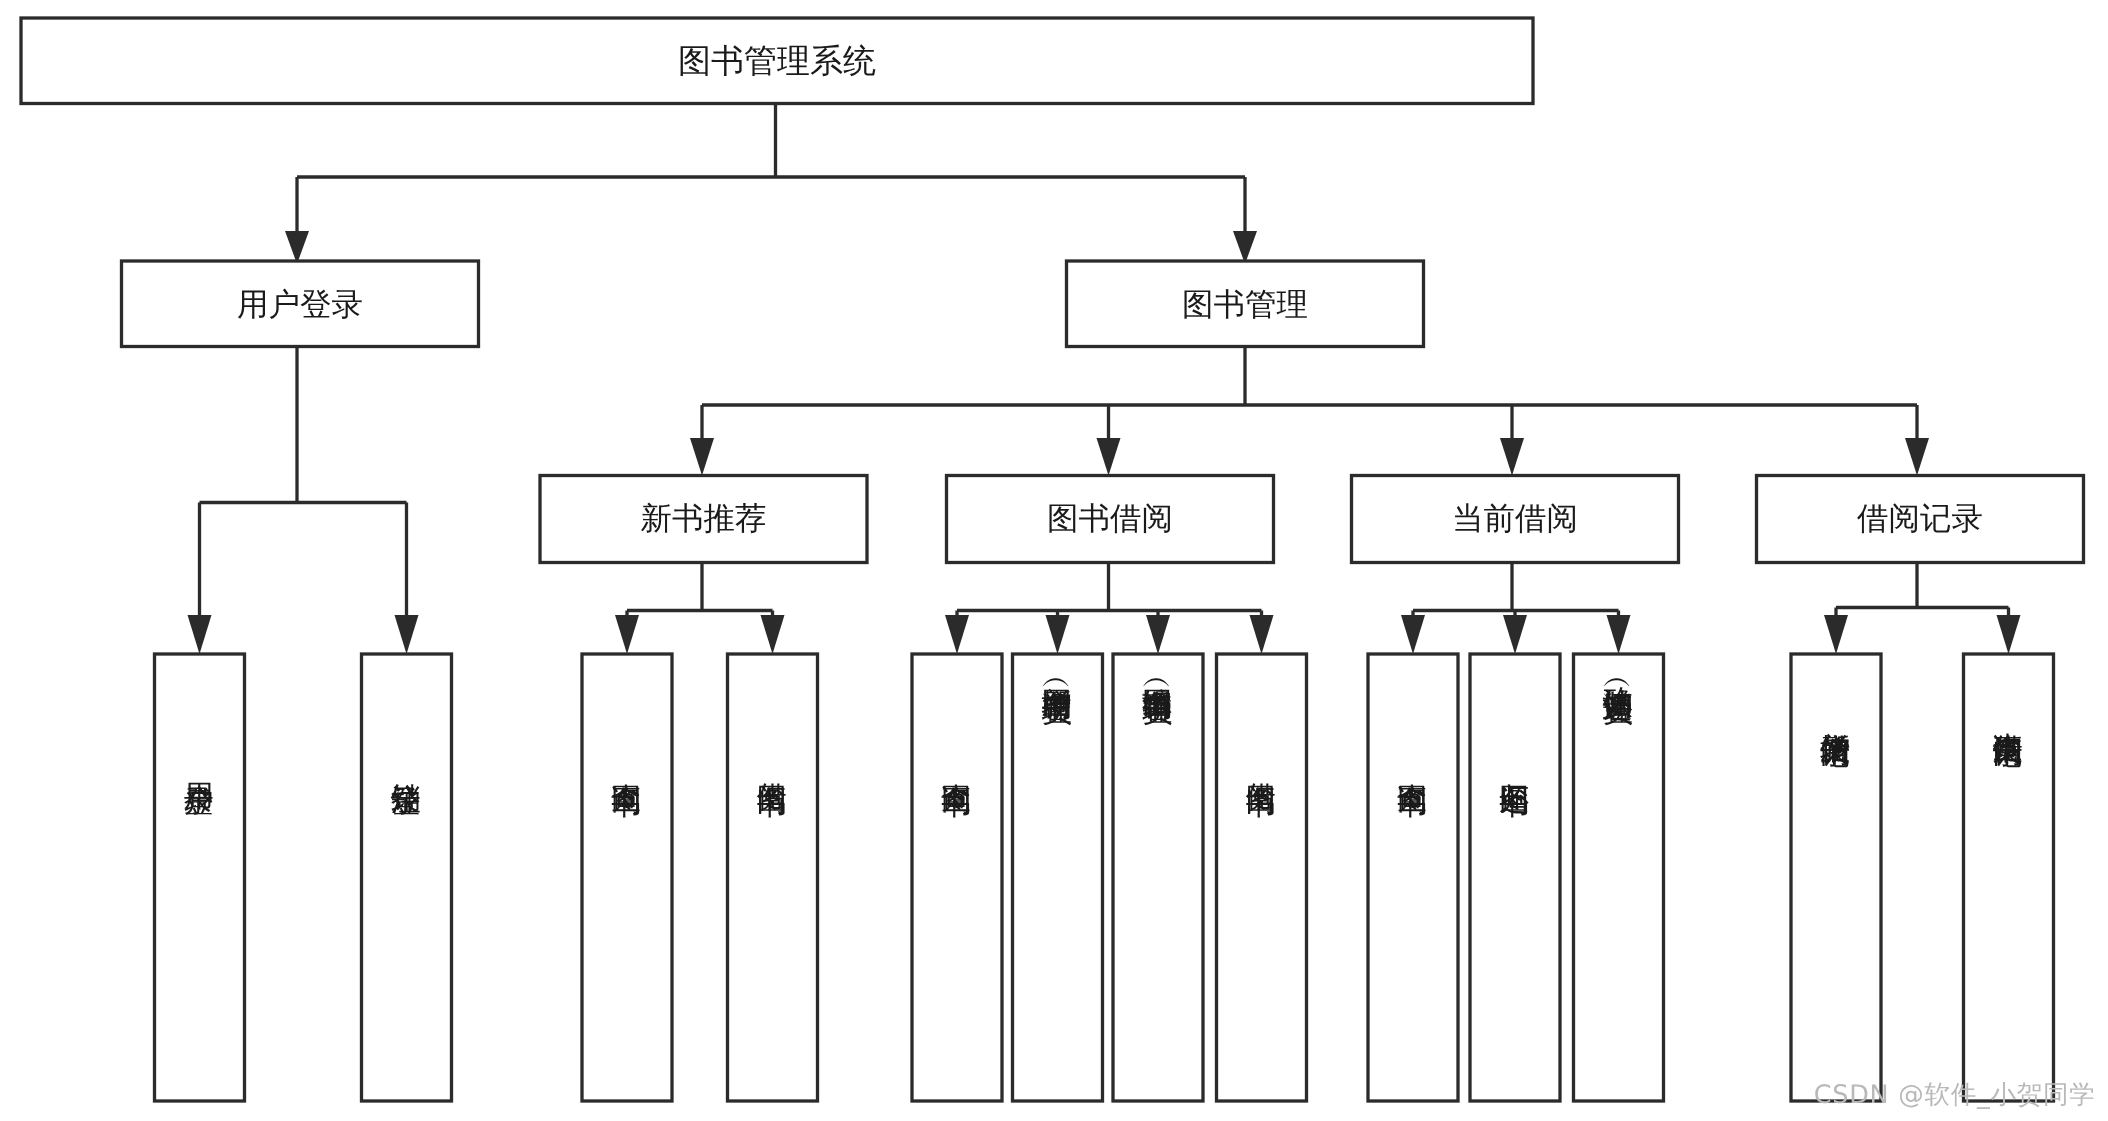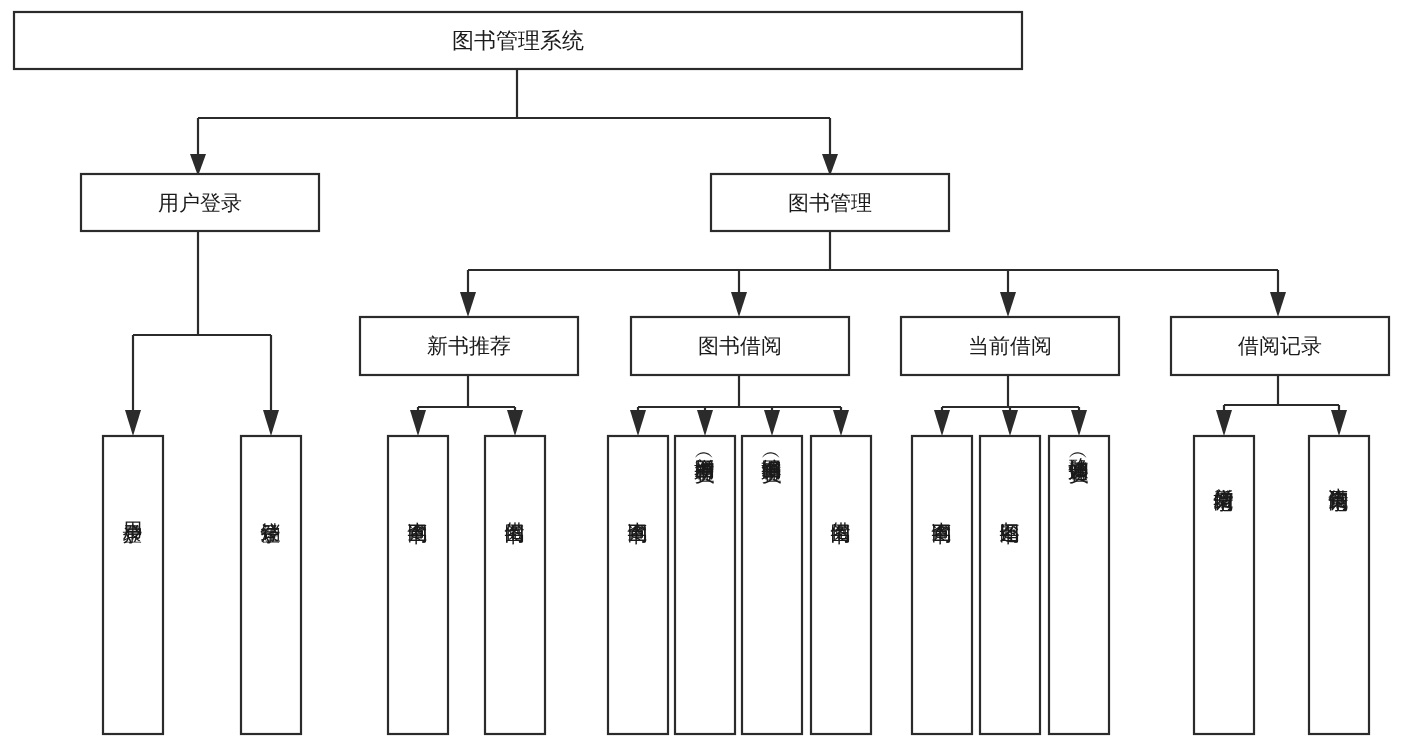--- a/index.html
+++ b/index.html
@@ -230,14 +230,15 @@
     <div class="vlabel" style="margin-top:6px;">确认归还（管理员）</div>
   </div>
 
   <div class="vlabel-wrap" style="left:1194px; top:436px; width:60px; height:298px;">
     <div class="vlabel" style="margin-top:36px;">新增借阅记录</div>
   </div>
   <div class="vlabel-wrap" style="left:1309px; top:436px; width:60px; height:298px;">
     <div class="vlabel" style="margin-top:36px;">查询借阅记录</div>
   </div>
 
+  <div class="watermark">CSDN @软件_小贺同学</div>
 
 </div>
 
 </body></html>

